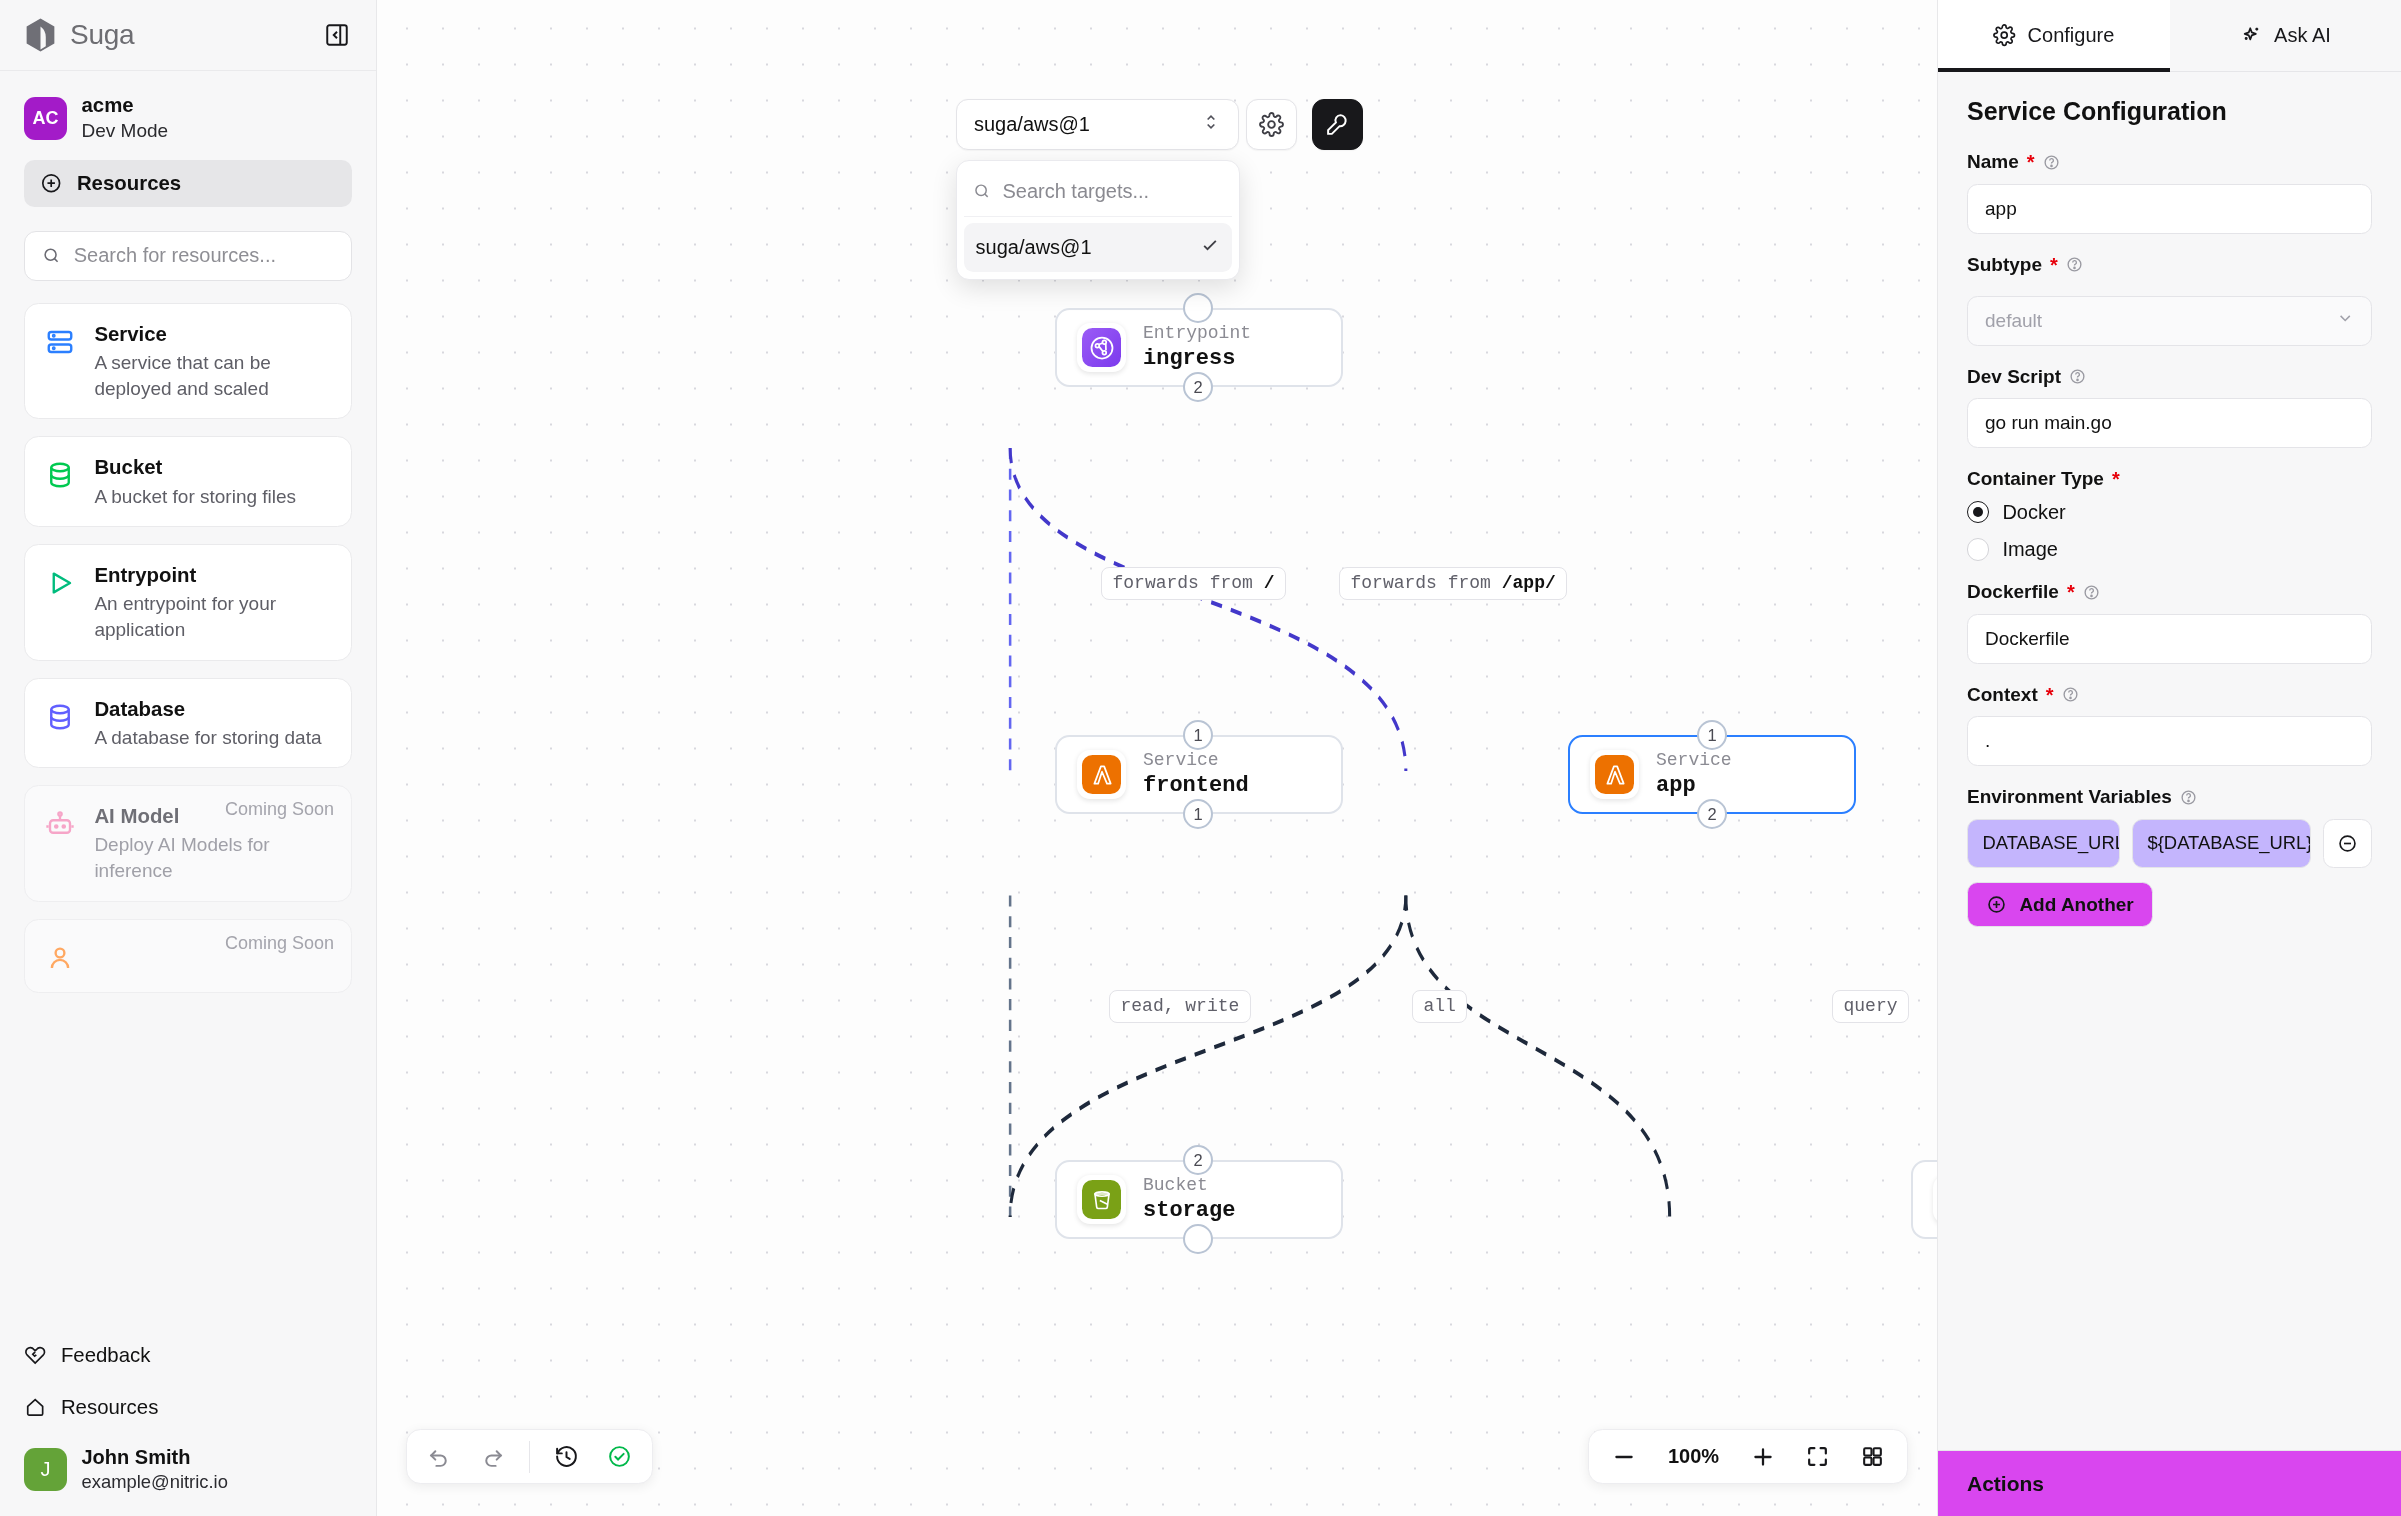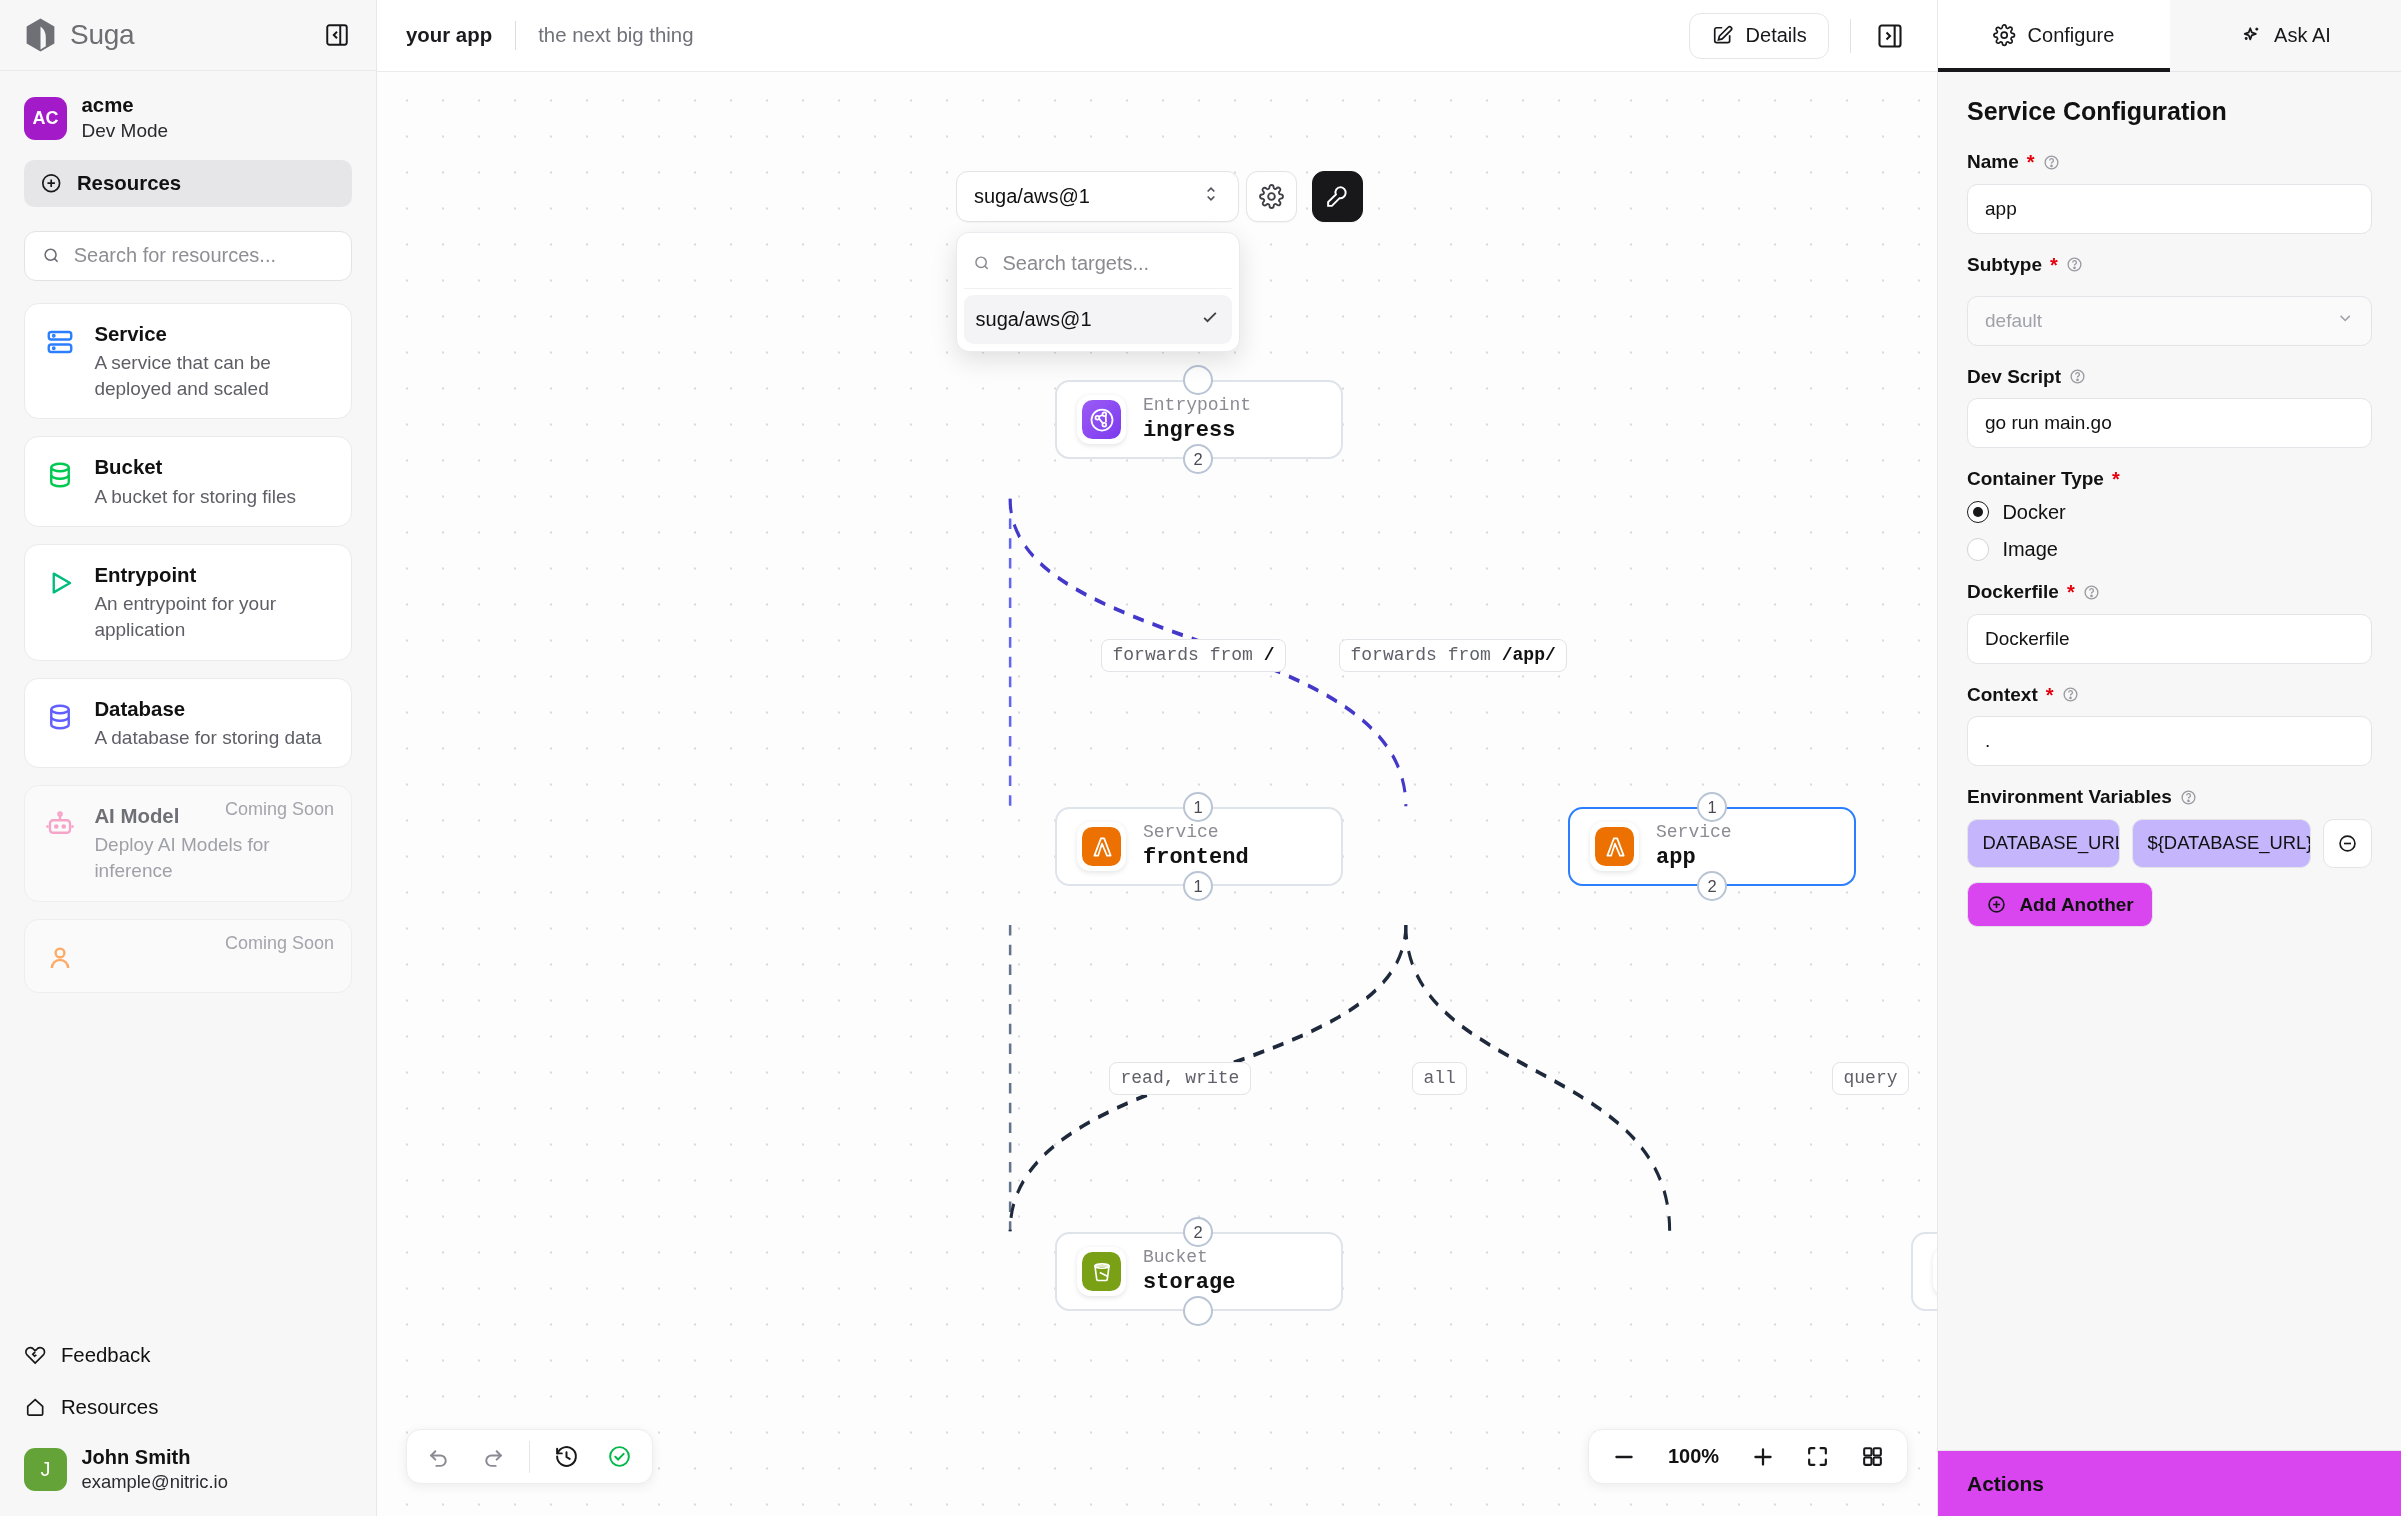--- a/index.html
+++ b/index.html
@@ -384,42 +384,20 @@
         <div class="user-avatar">J</div>
         <div>
           <div class="user-name">John Smith</div>
           <div class="user-mail">example@nitric.io</div>
         </div>
       </div>
     </div>
   </aside>
 
   <main class="center">
-    <div class="topbar">
-      <span class="crumb-main">your app</span>
-      <span class="crumb-div"></span>
-      <span class="crumb-sub">the next big thing</span>
-      <div class="top-right">
-        <div class="btn-details">
-          <svg width="22.4" height="22.4" viewBox="0 0 24 24" fill="none" stroke="#18181b" stroke-width="1.8">
-            <path d="M12 4H6a2 2 0 0 0-2 2v12a2 2 0 0 0 2 2h12a2 2 0 0 0 2-2v-6"></path>
-            <path d="M18.5 3.5a2 2 0 0 1 3 3L12 16l-4 1 1-4z"></path>
-          </svg>
-          <span>Details</span>
-        </div>
-        <span class="top-div"></span>
-        <span class="panel-btn">
-          <svg width="28" height="28" viewBox="0 0 24 24" fill="none" stroke="#18181b" stroke-width="1.8">
-            <rect x="3" y="3" width="18" height="18" rx="2"></rect>
-              <path d="M16 3v18"></path>
-              <path d="M9 9l3 3-3 3"></path>
-          </svg>
-        </span>
-      </div>
-    </div>
 
     <div class="canvas">
 
       <svg class="edges" viewBox="0 0 3075 2194" preserveAspectRatio="none">
 
         <path d="M1248 648 L1248 1115" stroke="#6366f1" stroke-width="5" stroke-dasharray="16 14" fill="none"></path>
 
         <path d="M1248 648 C1248 880, 2028 850, 2028 1115" stroke="#4338ca" stroke-width="6" stroke-dasharray="22 18" fill="none"></path>
 
         <path d="M1248 1295 L1248 1760" stroke="#64748b" stroke-width="5" stroke-dasharray="16 14" fill="none"></path>

